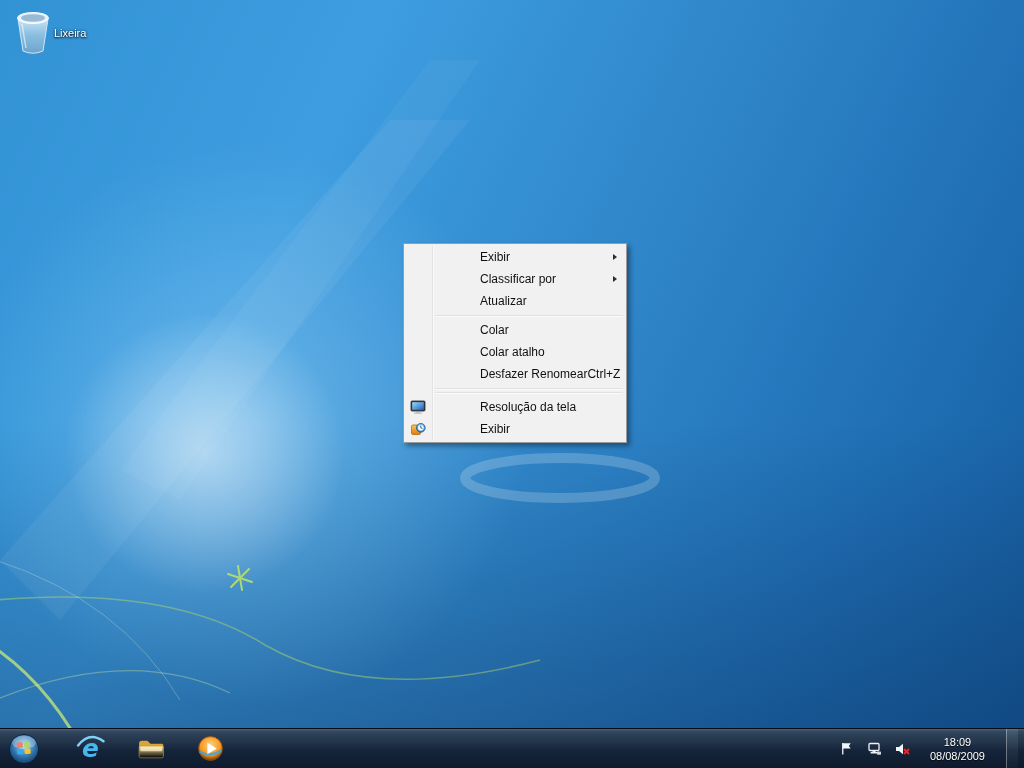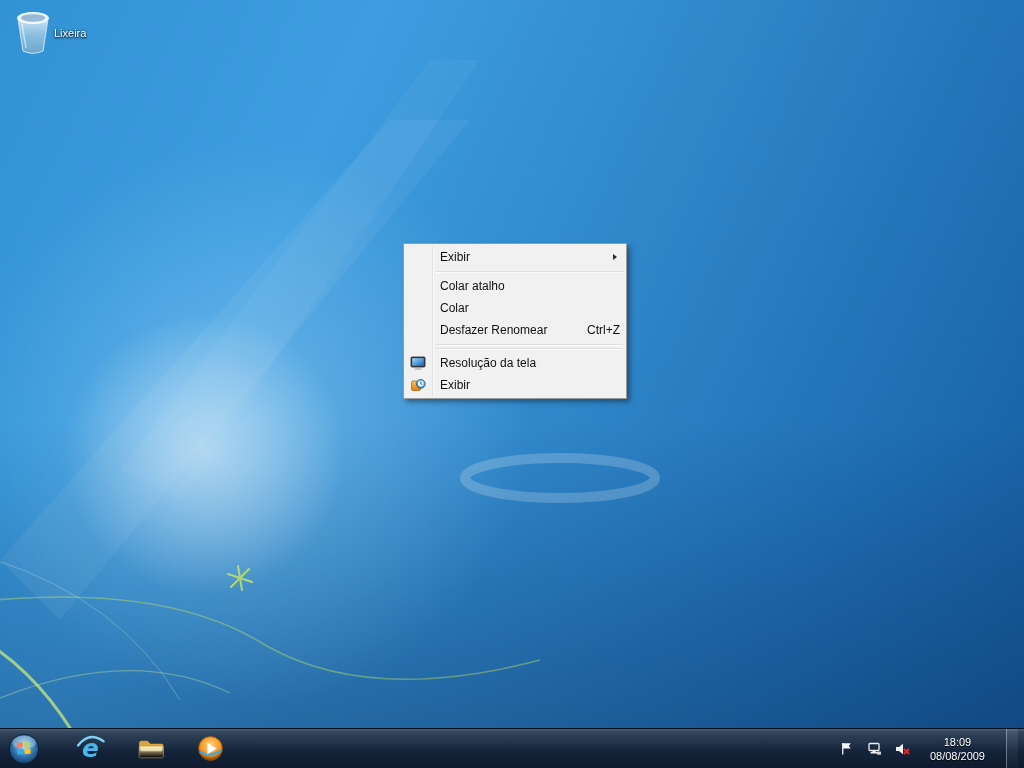--- a/index.html
+++ b/index.html
@@ -39,21 +39,21 @@
   }
   .context-menu::before {
     content:""; position:absolute; left:28px; top:2px; bottom:2px; width:1px;
     background:#e2e2e2; box-shadow:1px 0 0 #fafafa;
   }
   .menu-item {
     position:relative; height:22px; display:flex; align-items:center;
     padding-left:36px; padding-right:6px;
   }
   .mi-icon { position:absolute; left:6px; top:3px; width:16px; height:16px; }
-  .mi-label { white-space:nowrap; }
+  .mi-label { white-space:nowrap;margin-left:40px; }
   .mi-shortcut { margin-left:auto; color:#111; }
   .mi-arrow { position:absolute; right:9px; top:8px; width:0; height:0;
     border-left:4px solid #2b2b2b; border-top:3.5px solid transparent; border-bottom:3.5px solid transparent; }
   .menu-sep { height:1px; background:#e0e0e0; box-shadow:0 1px 0 #fbfbfb; margin:3px 3px 3px 31px; }
 
   
   .taskbar {
     position:absolute; left:0; bottom:0; width:1024px; height:40px; z-index:10;
     display:flex; align-items:center;
     background:
@@ -115,28 +115,35 @@
     </svg>
     <div class="di-label">Lixeira</div>
   </div>
 
   <div class="context-menu">
 
     <div class="menu-item">
       <span class="mi-label">Exibir</span>
       <span class="mi-arrow"></span>
     </div>
+    <div class="menu-item">
+      <span class="mi-label">Classificar por</span>
+      <span class="mi-arrow"></span>
+    </div>
+    <div class="menu-item">
+      <span class="mi-label">Atualizar</span>
+    </div>
 
     <div class="menu-sep"></div>
 
     <div class="menu-item">
+      <span class="mi-label">Colar</span>
+    </div>
+    <div class="menu-item">
       <span class="mi-label">Colar atalho</span>
-    </div>
-    <div class="menu-item">
-      <span class="mi-label">Colar</span>
     </div>
     <div class="menu-item">
       <span class="mi-label">Desfazer Renomear</span>
       <span class="mi-shortcut">Ctrl+Z</span>
     </div>
 
     <div class="menu-sep"></div>
 
 
     <div class="menu-sep"></div>

